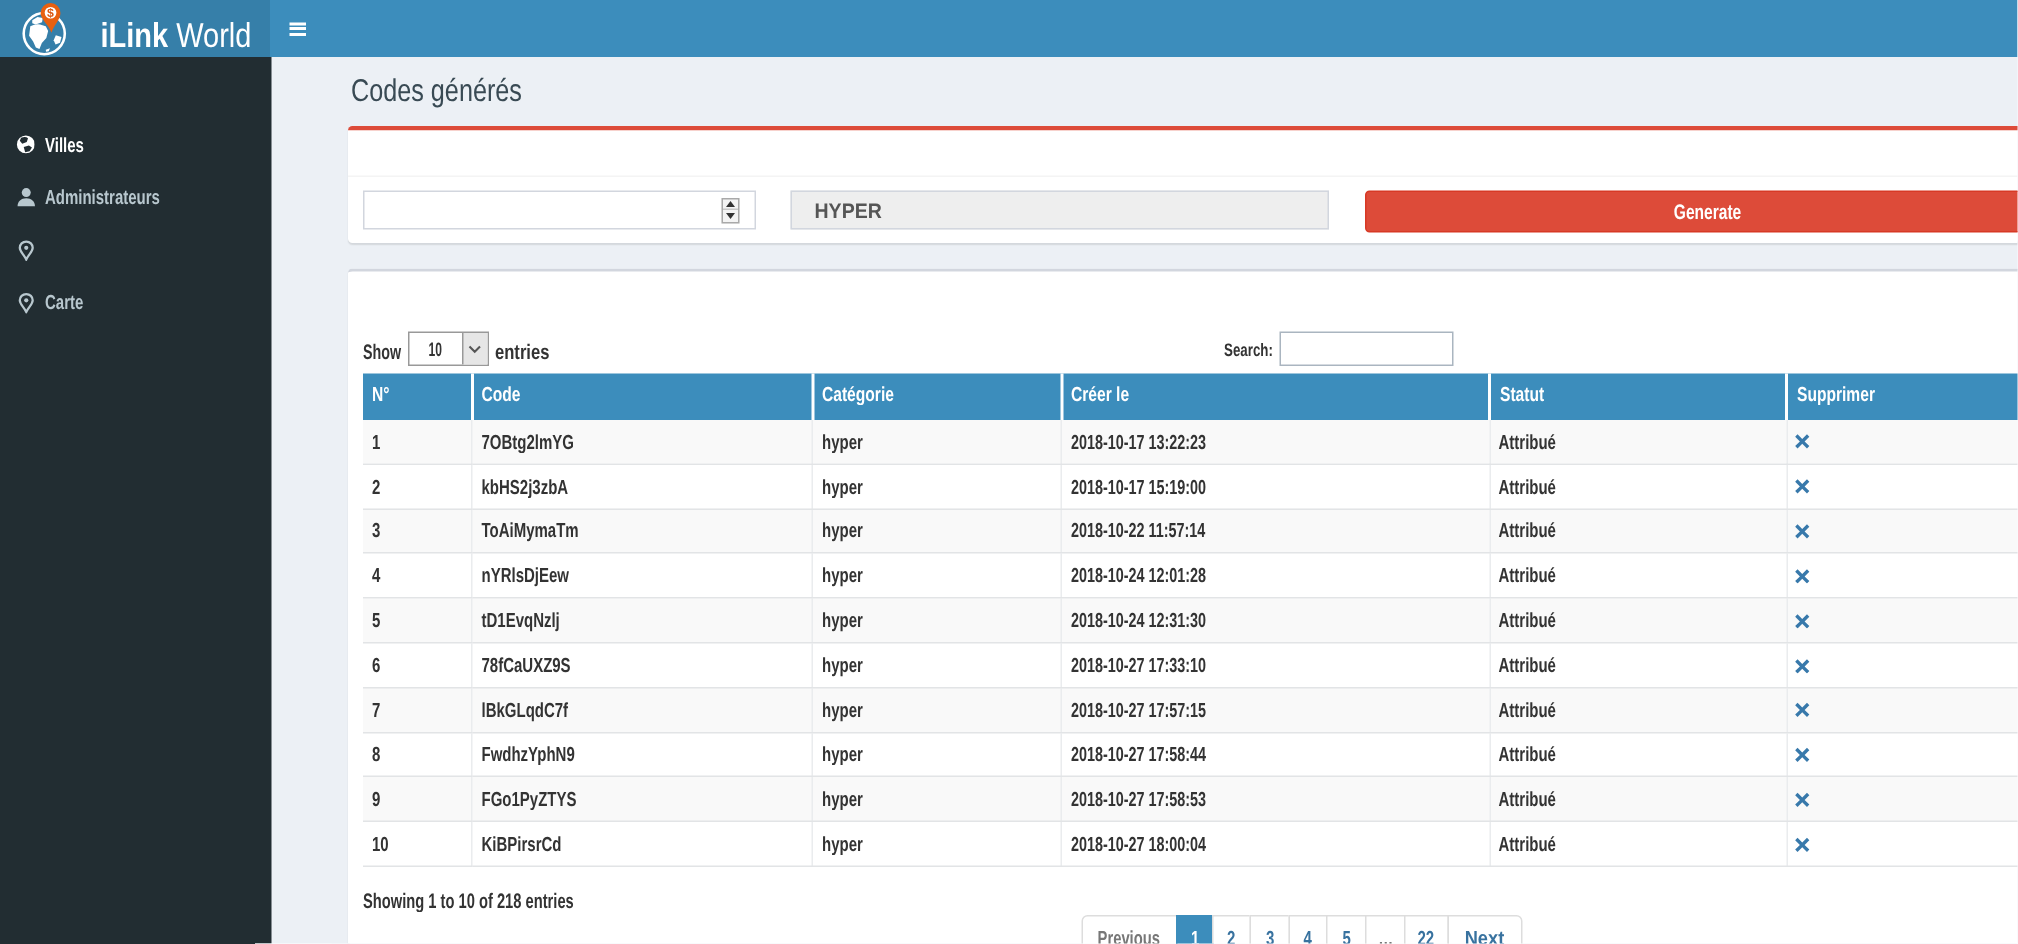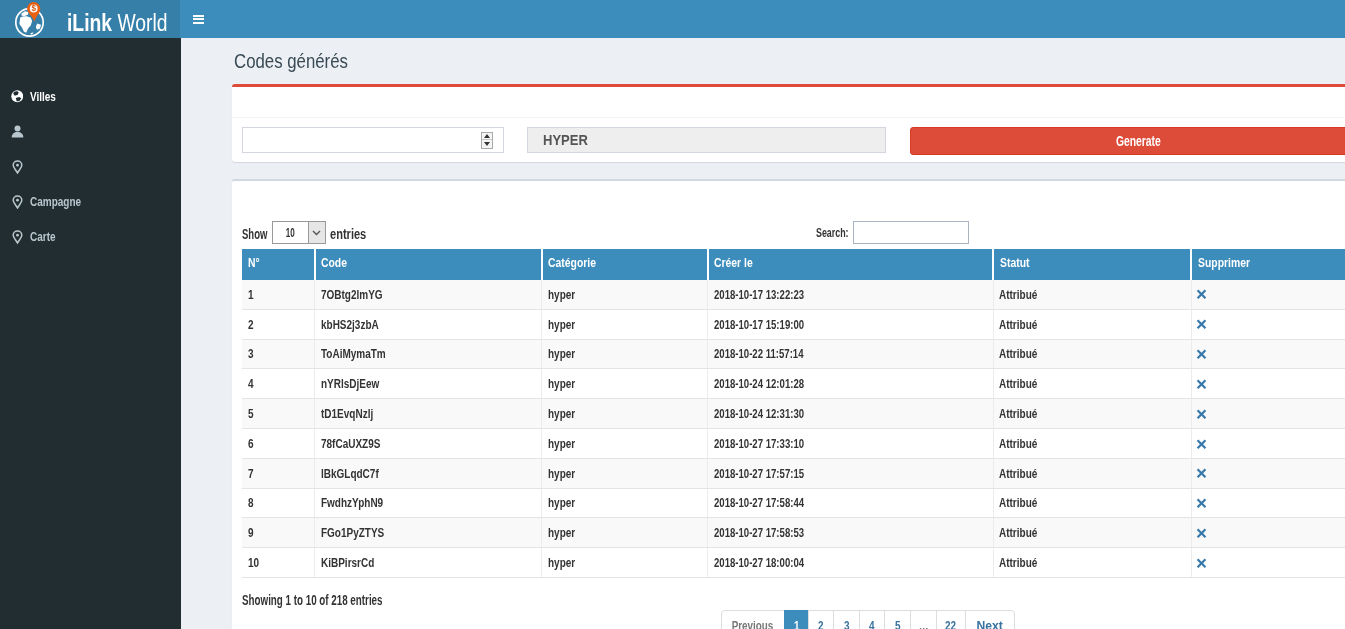--- a/index.html
+++ b/index.html
@@ -107,37 +107,29 @@
       </span>
         <span class="txt"><span class="c">Villes</span></span>
       </li>
       <li>
         <span class="ico">
         <svg width="13" height="13" viewBox="0 0 13 13">
             <circle cx="6.5" cy="3.4" r="3" fill="#b8c7ce"></circle>
             <path d="M0.7,12.5 c0,-3.4 2.4,-5.4 5.8,-5.4 c3.4,0 5.8,2 5.8,5.4 z" fill="#b8c7ce"></path>
           </svg>
       </span>
+        <span class="txt"><span class="c">Administrateurs</span></span>
       </li>
       <li>
         <span class="ico">
         <svg width="11" height="14" viewBox="0 0 11 14">
             <path d="M5.5,1 C3,1 1.2,2.9 1.2,5.2 C1.2,7.8 3.8,9.5 5.5,13 C7.2,9.5 9.8,7.8 9.8,5.2 C9.8,2.9 8,1 5.5,1 Z" fill="none" stroke="#b8c7ce" stroke-width="1.5"></path>
             <circle cx="5.5" cy="5.2" r="1.4" fill="#b8c7ce"></circle>
           </svg>
       </span>
-      </li>
-      <li>
-        <span class="ico">
-        <svg width="11" height="14" viewBox="0 0 11 14">
-            <path d="M5.5,1 C3,1 1.2,2.9 1.2,5.2 C1.2,7.8 3.8,9.5 5.5,13 C7.2,9.5 9.8,7.8 9.8,5.2 C9.8,2.9 8,1 5.5,1 Z" fill="none" stroke="#b8c7ce" stroke-width="1.5"></path>
-            <circle cx="5.5" cy="5.2" r="1.4" fill="#b8c7ce"></circle>
-          </svg>
-      </span>
-        <span class="txt"><span class="c">Campagne</span></span>
       </li>
       <li>
         <span class="ico">
         <svg width="11" height="14" viewBox="0 0 11 14">
             <path d="M5.5,1 C3,1 1.2,2.9 1.2,5.2 C1.2,7.8 3.8,9.5 5.5,13 C7.2,9.5 9.8,7.8 9.8,5.2 C9.8,2.9 8,1 5.5,1 Z" fill="none" stroke="#b8c7ce" stroke-width="1.5"></path>
             <circle cx="5.5" cy="5.2" r="1.4" fill="#b8c7ce"></circle>
           </svg>
       </span>
         <span class="txt"><span class="c">Carte</span></span>
       </li>

